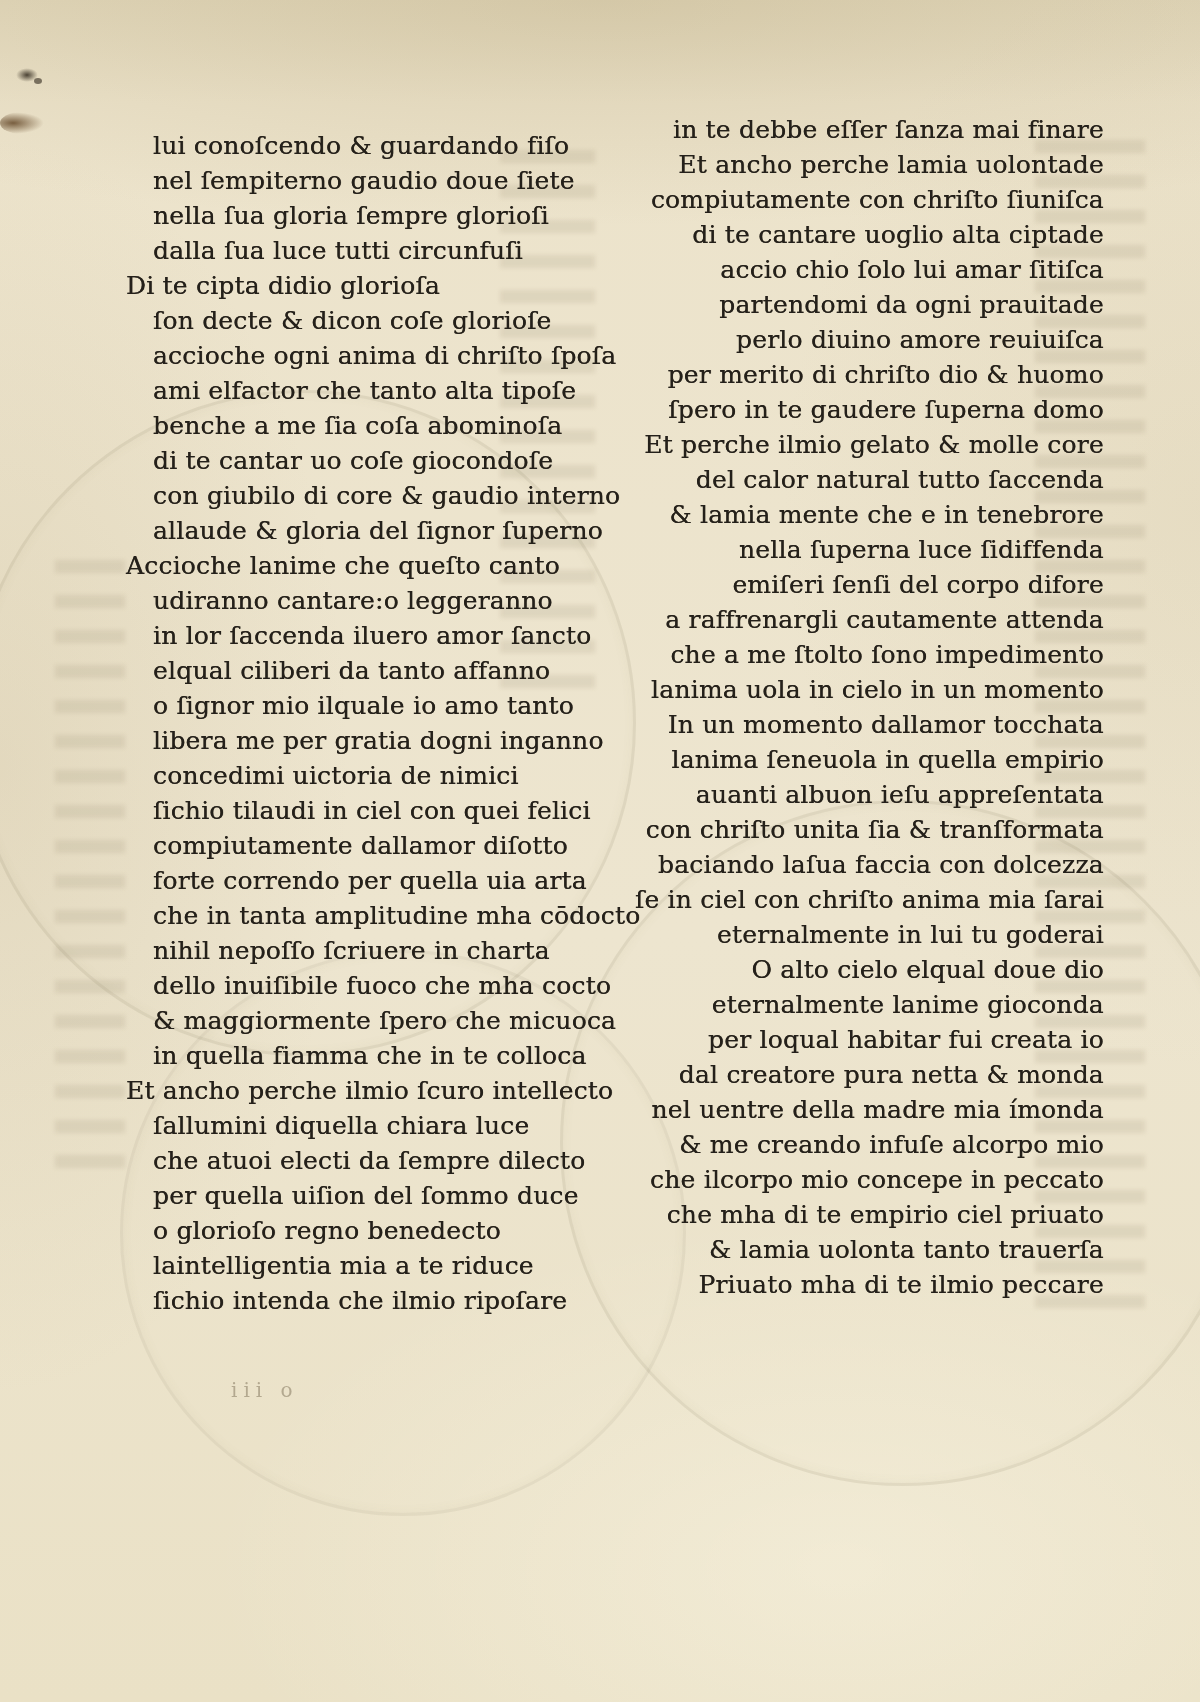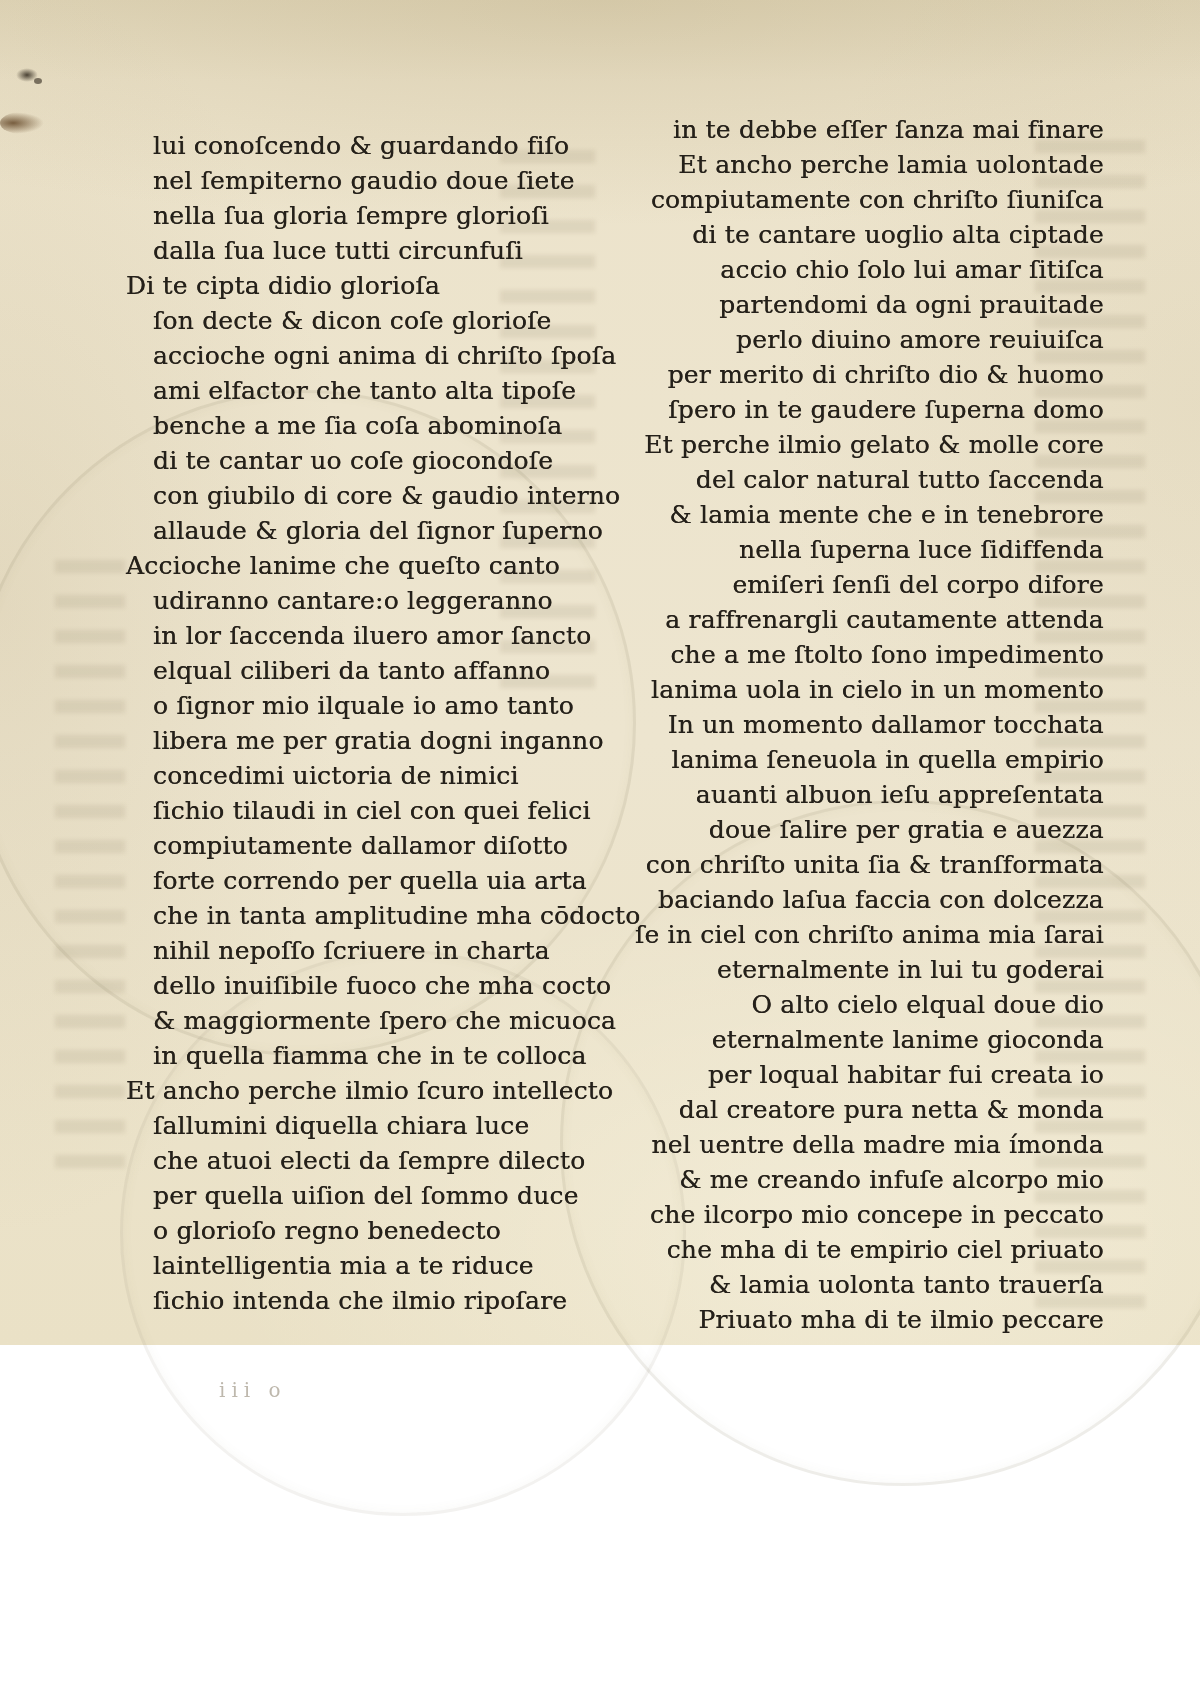--- a/index.html
+++ b/index.html
@@ -2,21 +2,21 @@
 <html><head>
 <meta charset="utf-8">
 <style>
   html,body{margin:0;padding:0;}
   body{
     width:1200px;height:1705px;
     font-family:"DejaVu Serif", serif;
     overflow:hidden;
   }
   .page{
-    position:relative;width:1200px;height:1345px;
+    position:relative;width:1200px;height:1702px;
     background:
       radial-gradient(ellipse 900px 500px at 70% 92%, rgba(255,252,238,0.35), rgba(255,252,238,0) 70%),
       radial-gradient(ellipse 1400px 300px at 50% 0%, rgba(176,158,114,0.28), rgba(176,158,114,0) 75%),
       radial-gradient(ellipse 500px 900px at 0% 45%, rgba(186,168,126,0.20), rgba(186,168,126,0) 70%),
       radial-gradient(ellipse 600px 800px at 100% 30%, rgba(196,180,140,0.16), rgba(196,180,140,0) 70%),
       linear-gradient(180deg, #e2d8bc 0%, #ece3cb 6%, #ede5cf 55%, #eae1c6 100%);
   }
   
   .stamp-circle{
     position:absolute;border-radius:50%;
@@ -38,21 +38,21 @@
     position:absolute;top:0;
     font-size:25px;line-height:35px;
     color:#24201a;
     letter-spacing:0.2px;
     text-shadow:0 0 0.6px rgba(40,32,22,0.75), 0.4px 0.4px 0.5px rgba(40,32,22,0.25);
     white-space:nowrap;
   }
   .col .line{height:35px;}
   .col .line.ind{padding-left:27px;}
   .sig-mark{
-    position:absolute;left:219px;top:1378px;
+    position:absolute;left:231px;top:1378px;
     font-size:20px;color:rgba(110,98,74,0.45);
     letter-spacing:6px;filter:blur(0.6px);
   }
 </style>
 </head>
 <body>
 
 <div class="page">
 
   <div class="stamp-circle" style="left:-30px;top:390px;width:660px;height:660px;"></div>
@@ -118,21 +118,20 @@
         <div class="line ind">del calor natural tutto ſaccenda</div>
         <div class="line ind">&amp; lamia mente che e in tenebrore</div>
         <div class="line ind">nella ſuperna luce ſidiffenda</div>
         <div class="line ind">emiſeri ſenſi del corpo difore</div>
         <div class="line ind">a raffrenargli cautamente attenda</div>
         <div class="line ind">che a me ſtolto ſono impedimento</div>
         <div class="line ind">lanima uola in cielo in un momento</div>
         <div class="line">In un momento dallamor tocchata</div>
         <div class="line ind">lanima ſeneuola in quella empirio</div>
         <div class="line ind">auanti albuon ieſu appreſentata</div>
-        <div class="line ind">doue ſalire per gratia e auezza</div>
         <div class="line ind">con chriſto unita ſia &amp; tranſformata</div>
         <div class="line ind">baciando laſua faccia con dolcezza</div>
         <div class="line ind">ſe in ciel con chriſto anima mia ſarai</div>
         <div class="line ind">eternalmente in lui tu goderai</div>
         <div class="line">O alto cielo elqual doue dio</div>
         <div class="line ind">eternalmente lanime gioconda</div>
         <div class="line ind">per loqual habitar fui creata io</div>
         <div class="line ind">dal creatore pura netta &amp; monda</div>
         <div class="line ind">nel uentre della madre mia ímonda</div>
         <div class="line ind">&amp; me creando infuſe alcorpo mio</div>

